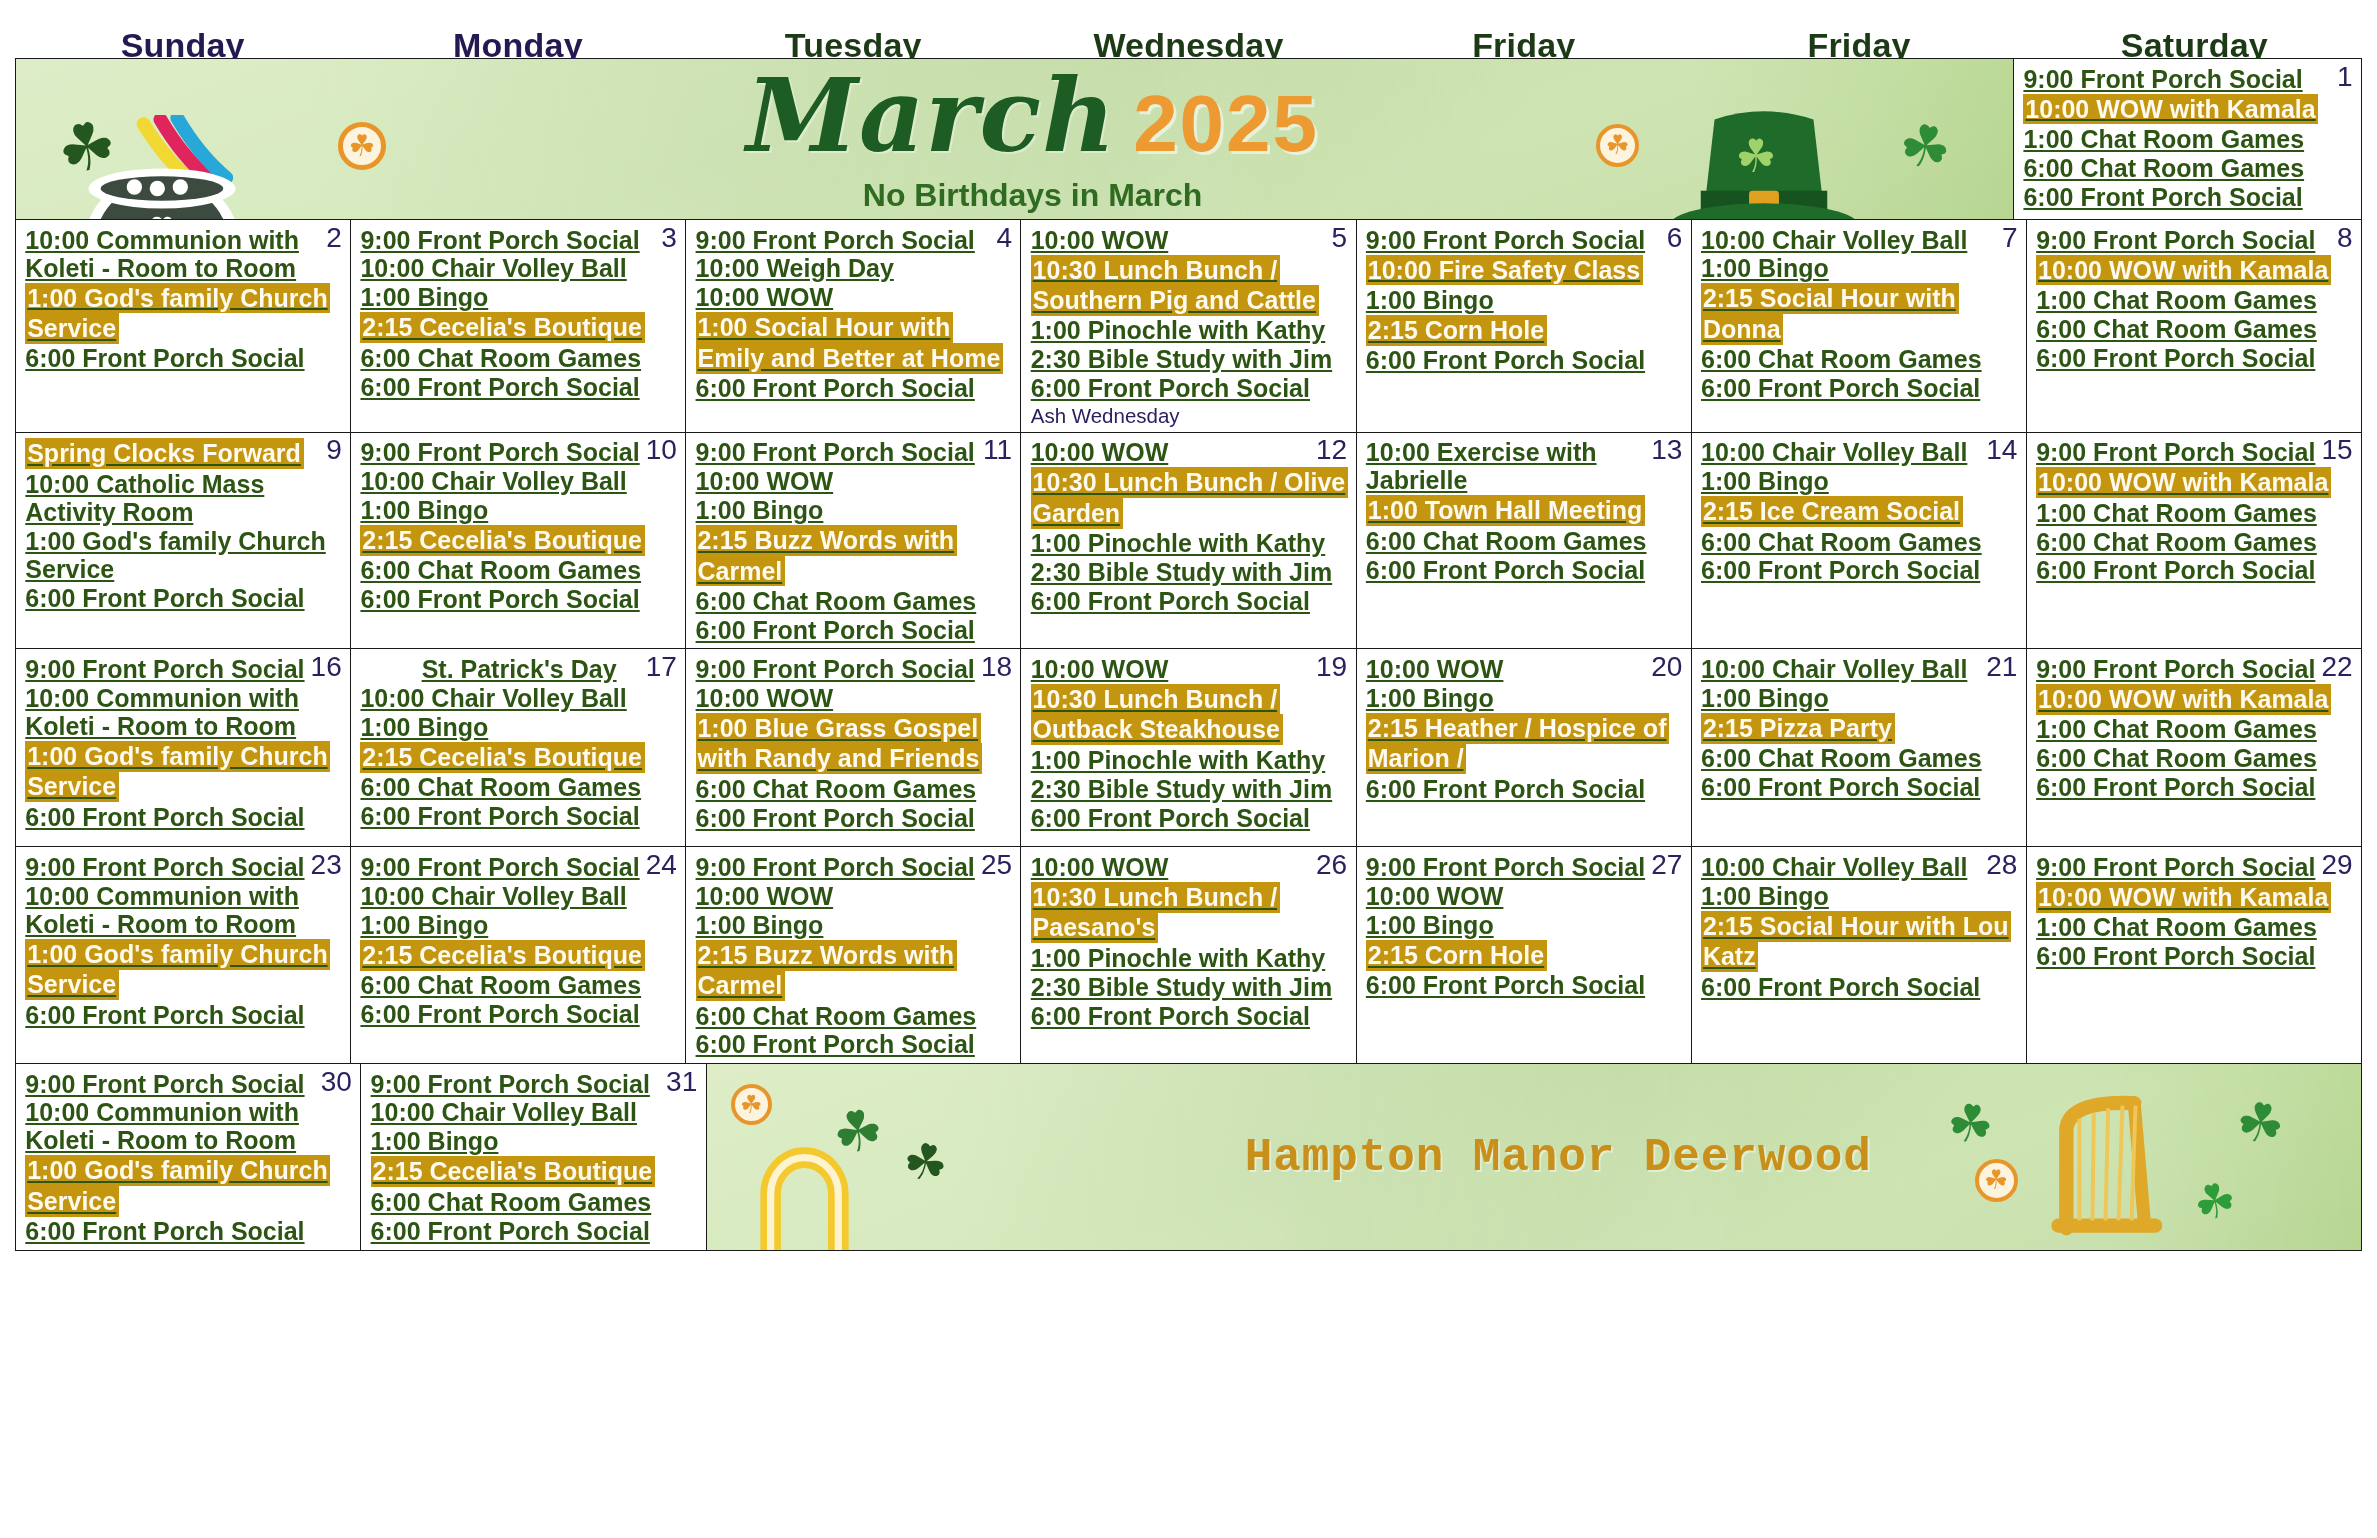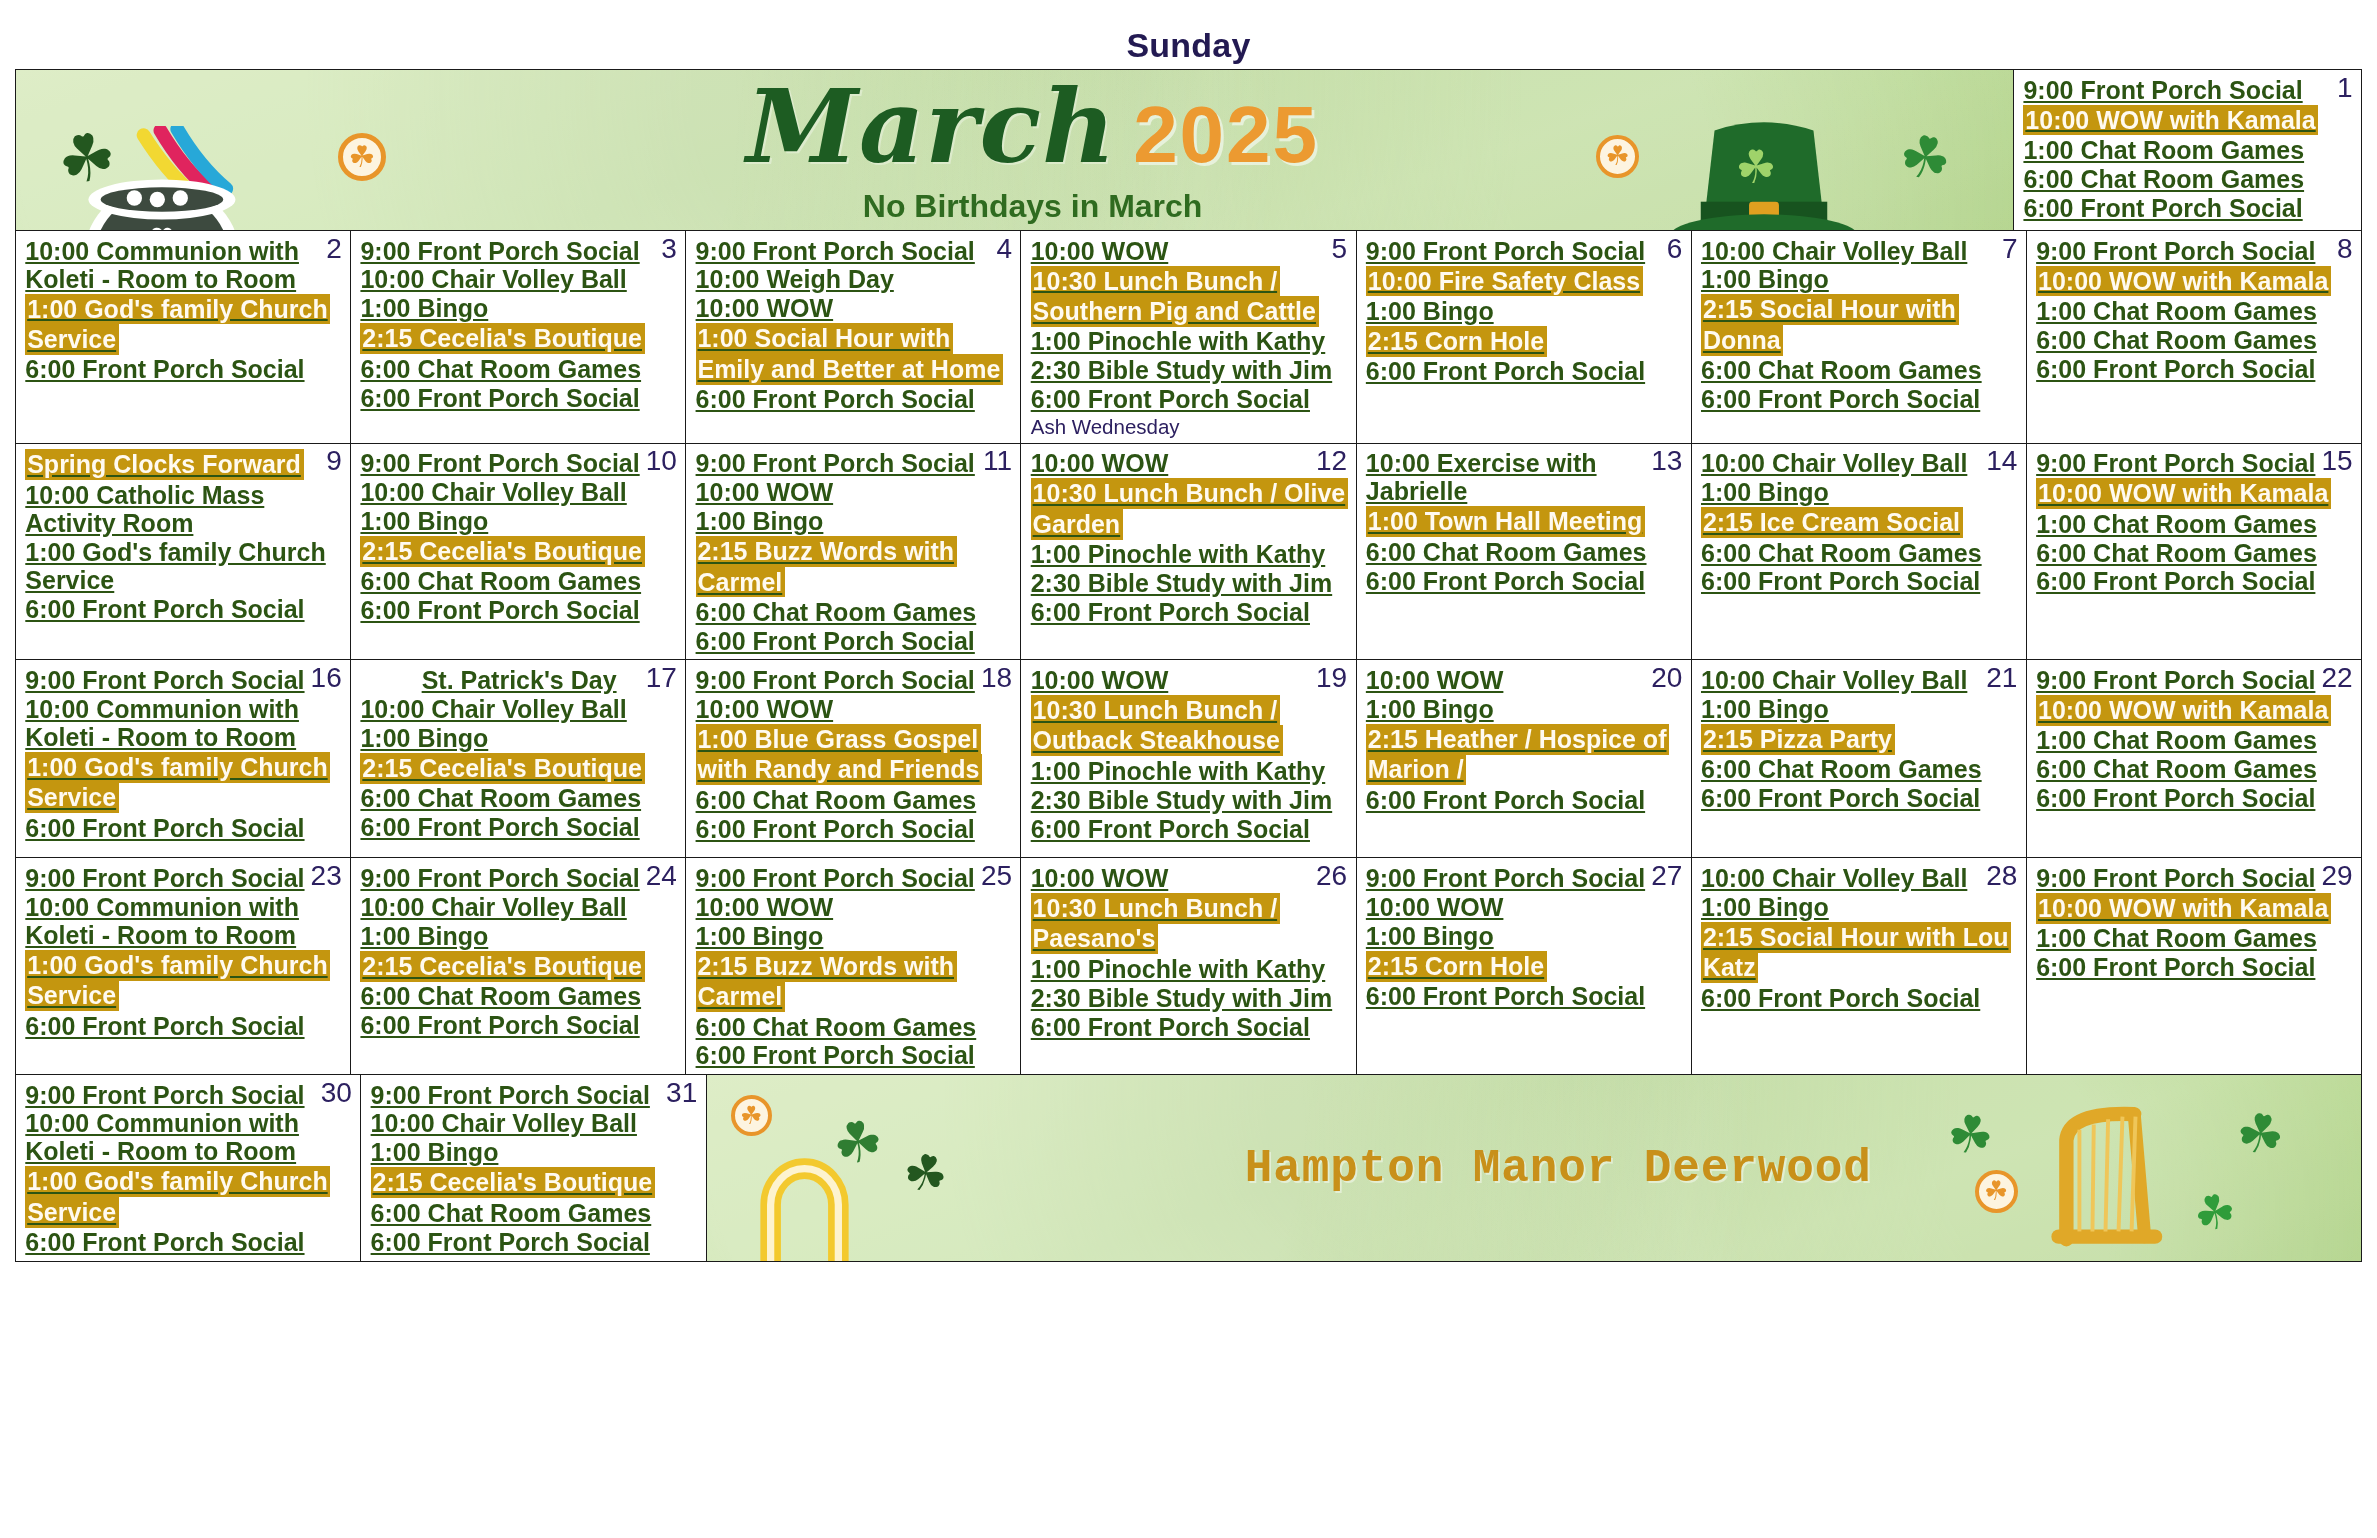--- a/index.html
+++ b/index.html
@@ -14,22 +14,21 @@
     width: 2377px; height: 1538px;
     overflow: hidden;
   }
 
   
   .dow-row {
     display: flex;
     width: 2347px;
     margin: 0 auto;
     padding-top: 26px;
-    height: 69px;
-    flex-direction: column;
+    height: 58px;
   }
   .dow {
     flex: 1 1 0;
     text-align: center;
     font-size: 34px;
     font-weight: bold;
     color: #1d3a17;
     letter-spacing: 0.2px;
     font-family: "Liberation Sans", sans-serif;
   }

